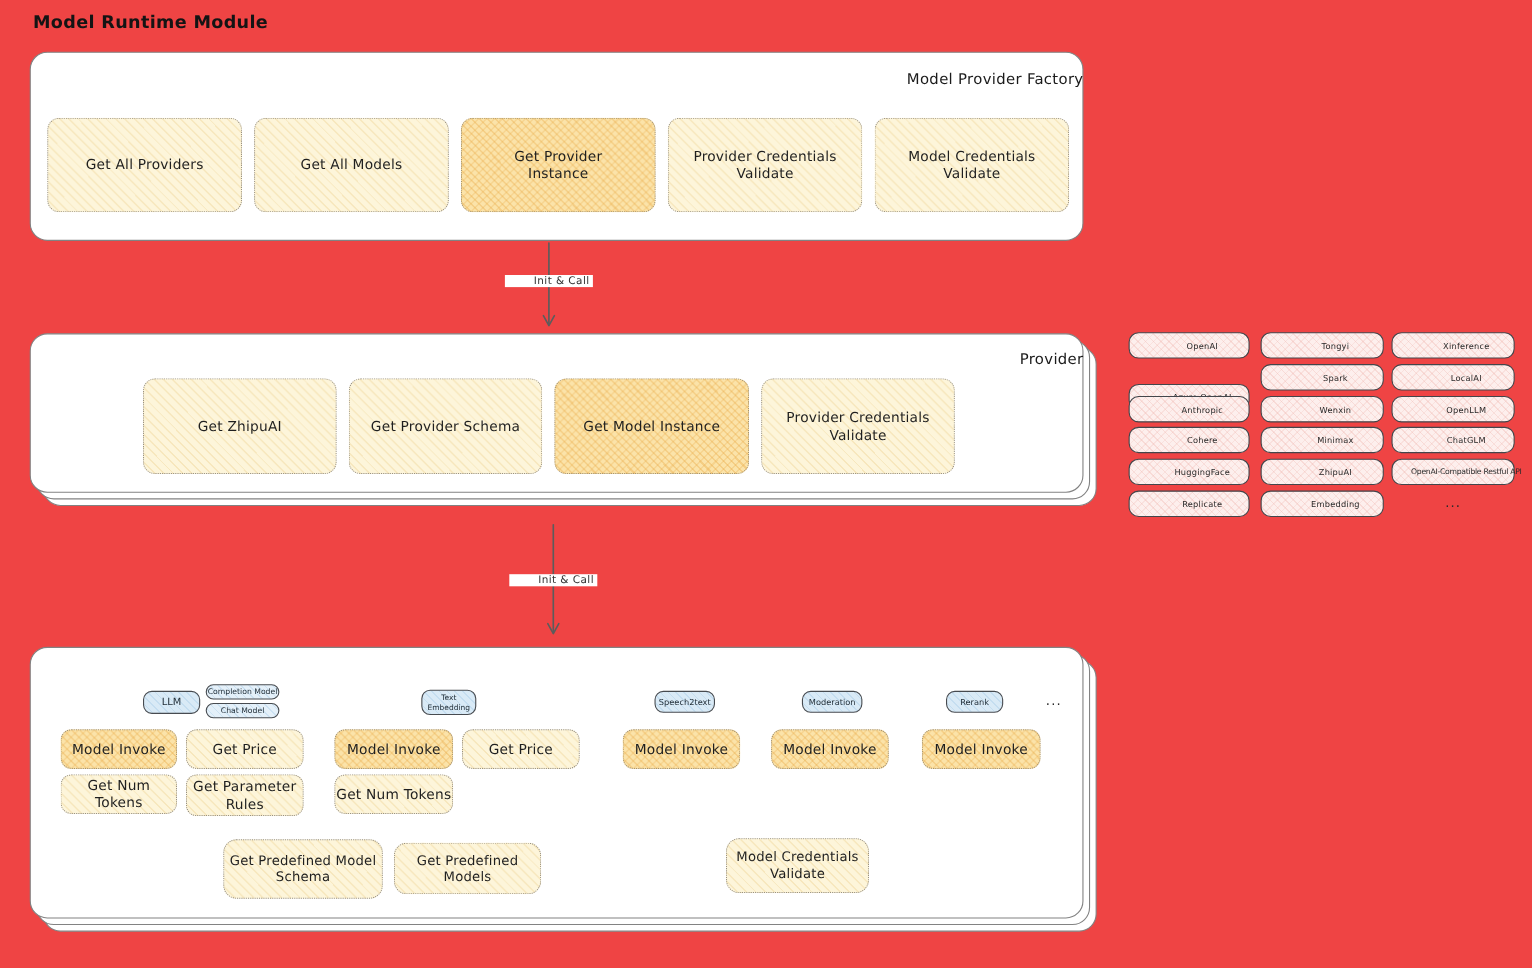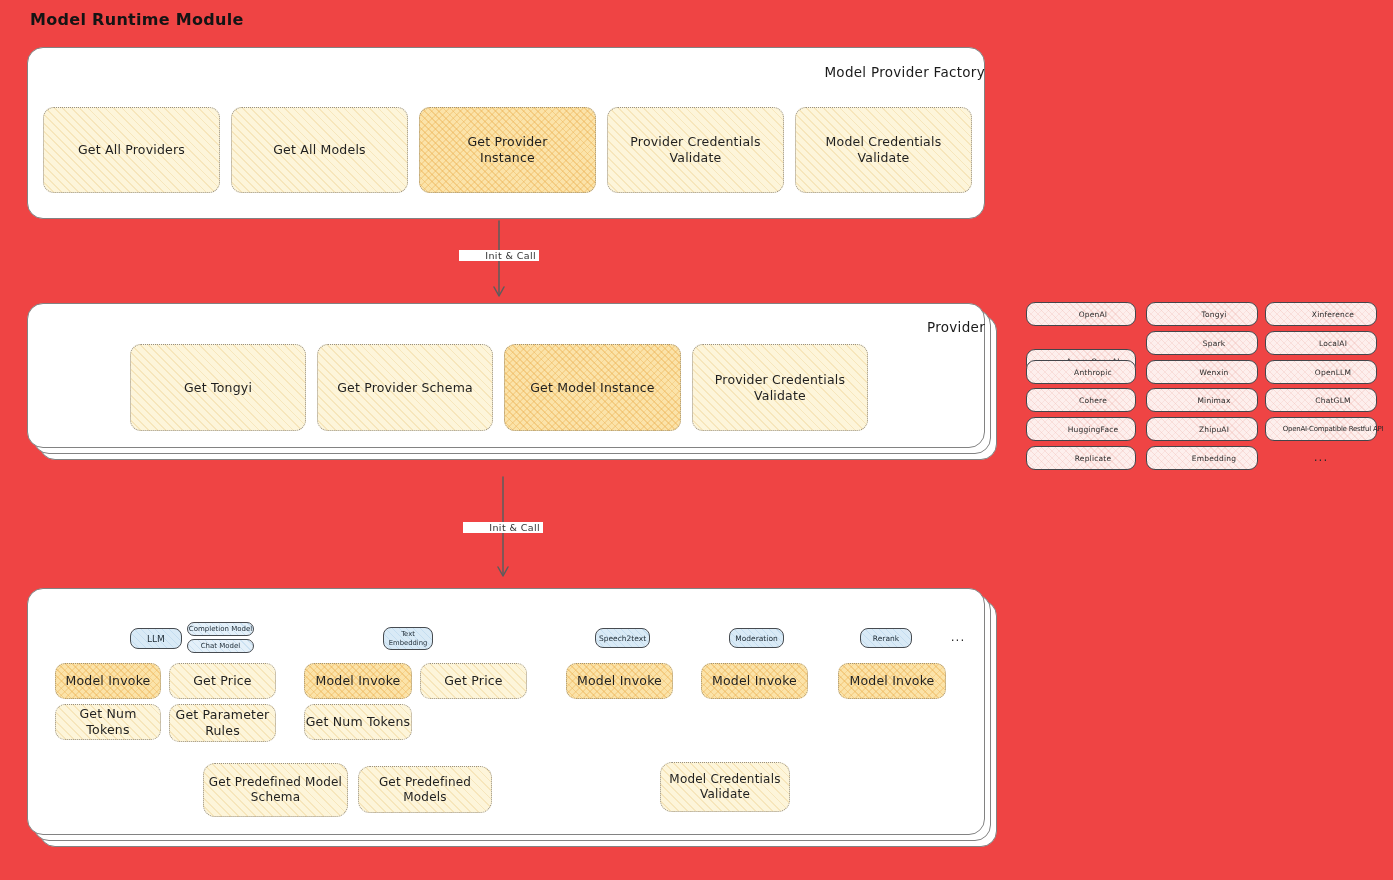--- a/index.html
+++ b/index.html
@@ -83,21 +83,21 @@
     <path d="M8 0 L8 74"></path>
       <path d="M3 66 L8 75 L13 66"></path>
   </svg>
   <div class="arrow-label" style="left:459px;top:250px;width:80px">Init &amp; Call</div>
 
   <div class="frame stack" style="left:39px;top:315px;width:958px;height:145px"></div>
   <div class="frame stack" style="left:33px;top:309px;width:958px;height:145px"></div>
   <div class="frame" style="left:27px;top:303px;width:958px;height:145px"></div>
   <div class="frame-title" style="left:27px;top:319px;width:958px">Provider</div>
 
-  <div class="fn" style="left:130px;top:344px;width:176px;height:87px">Get Tongyi</div>
+  <div class="fn" style="left:130px;top:344px;width:176px;height:87px">Get ZhipuAI</div>
   <div class="fn" style="left:317px;top:344px;width:176px;height:87px">Get Provider Schema</div>
   <div class="fn hl" style="left:504px;top:344px;width:177px;height:87px">Get Model Instance</div>
   <div class="fn" style="left:692px;top:344px;width:176px;height:87px;padding:0 20px">Provider Credentials Validate</div>
 
   <div class="pink" style="left:1026px;top:302px;width:110px;height:24px">OpenAI</div>
   <div class="pink" style="left:1146px;top:302px;width:112px;height:24px">Tongyi</div>
   <div class="pink" style="left:1265px;top:302px;width:112px;height:24px">Xinference</div>
 
   <div class="pink" style="left:1026px;top:349px;width:110px;height:24px">Azure OpenAI</div>
   <div class="pink" style="left:1146px;top:331px;width:112px;height:24px">Spark</div>

